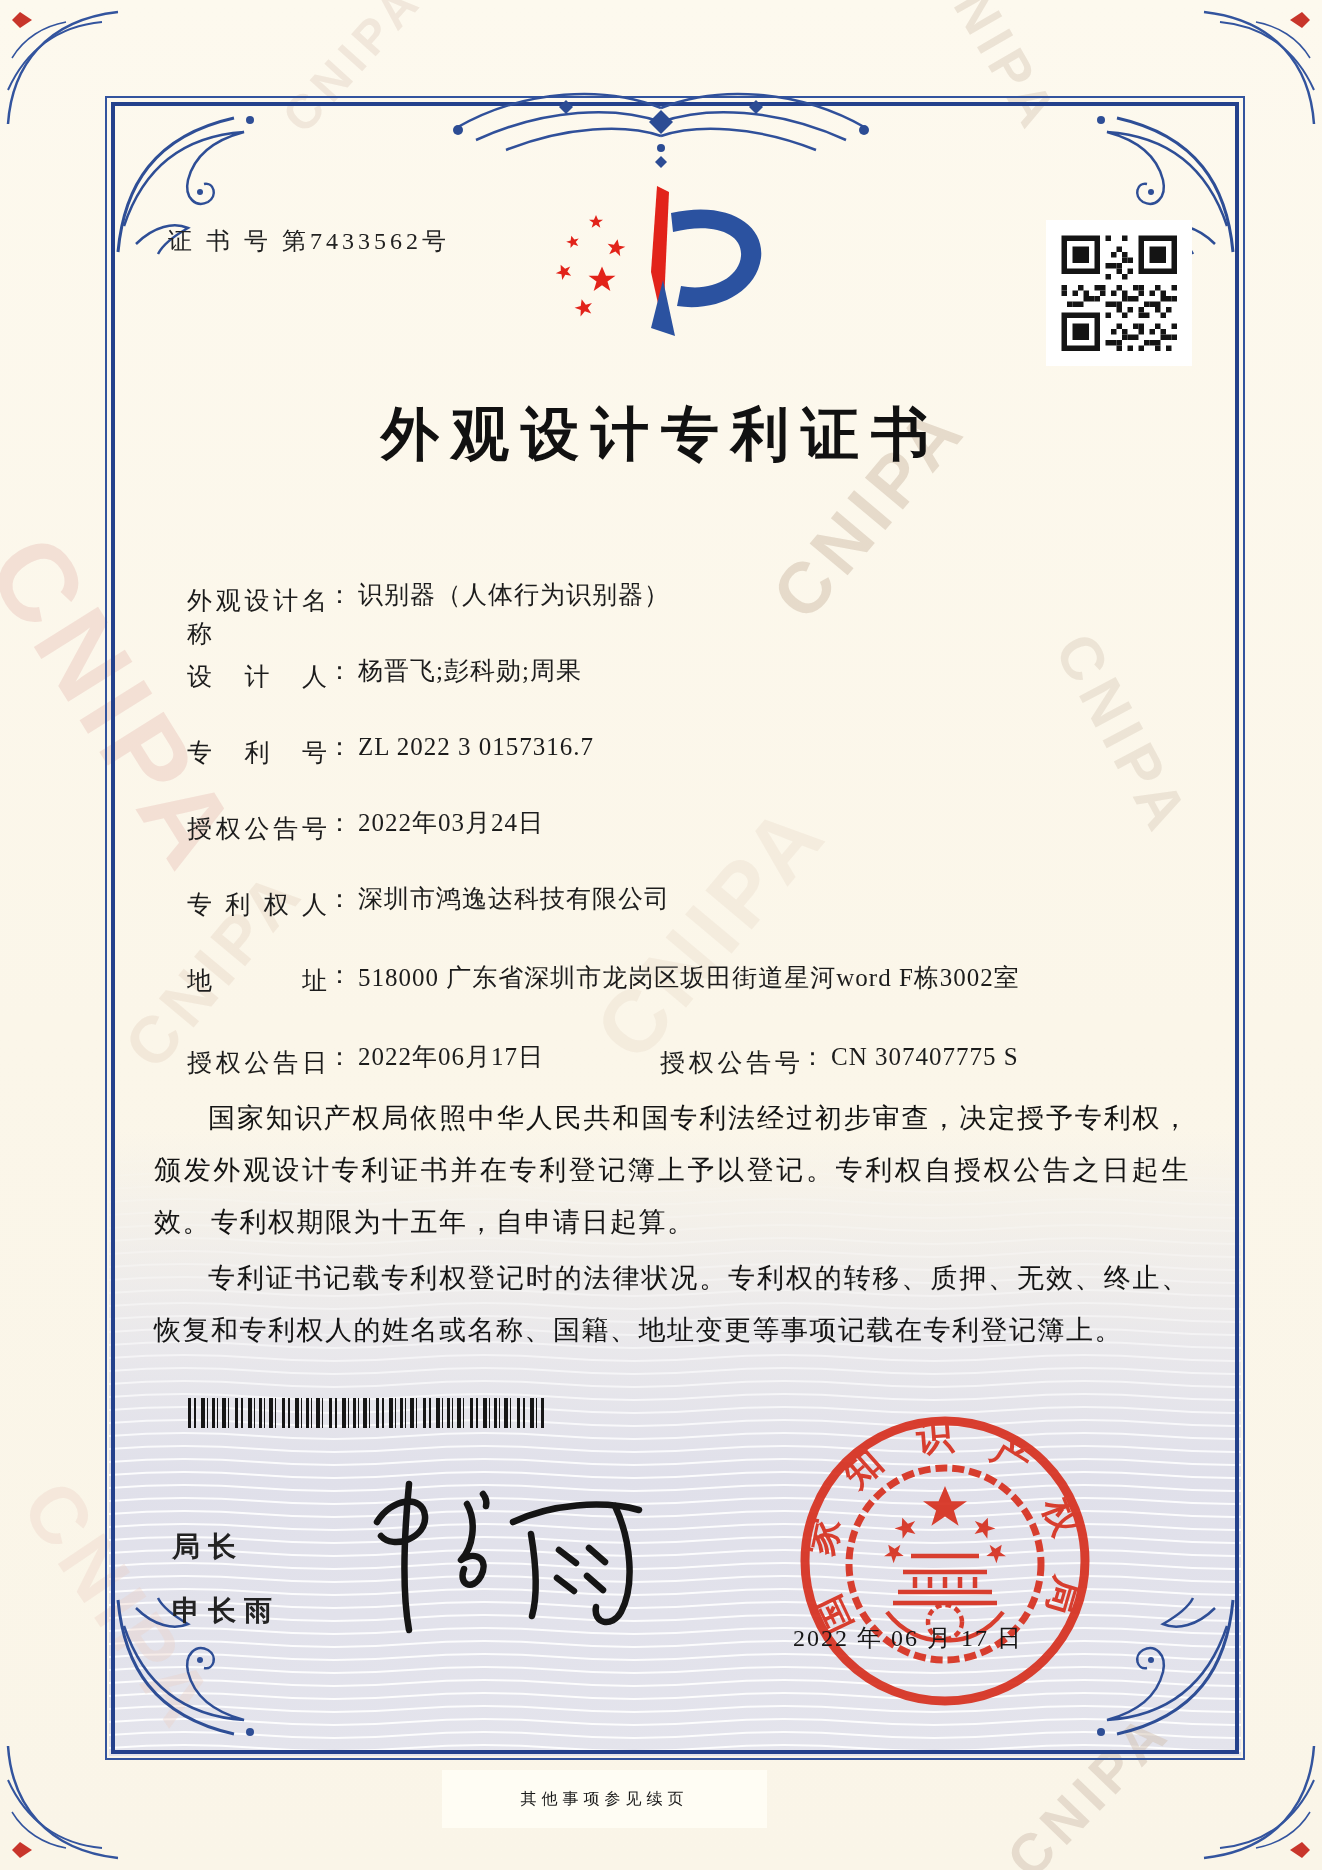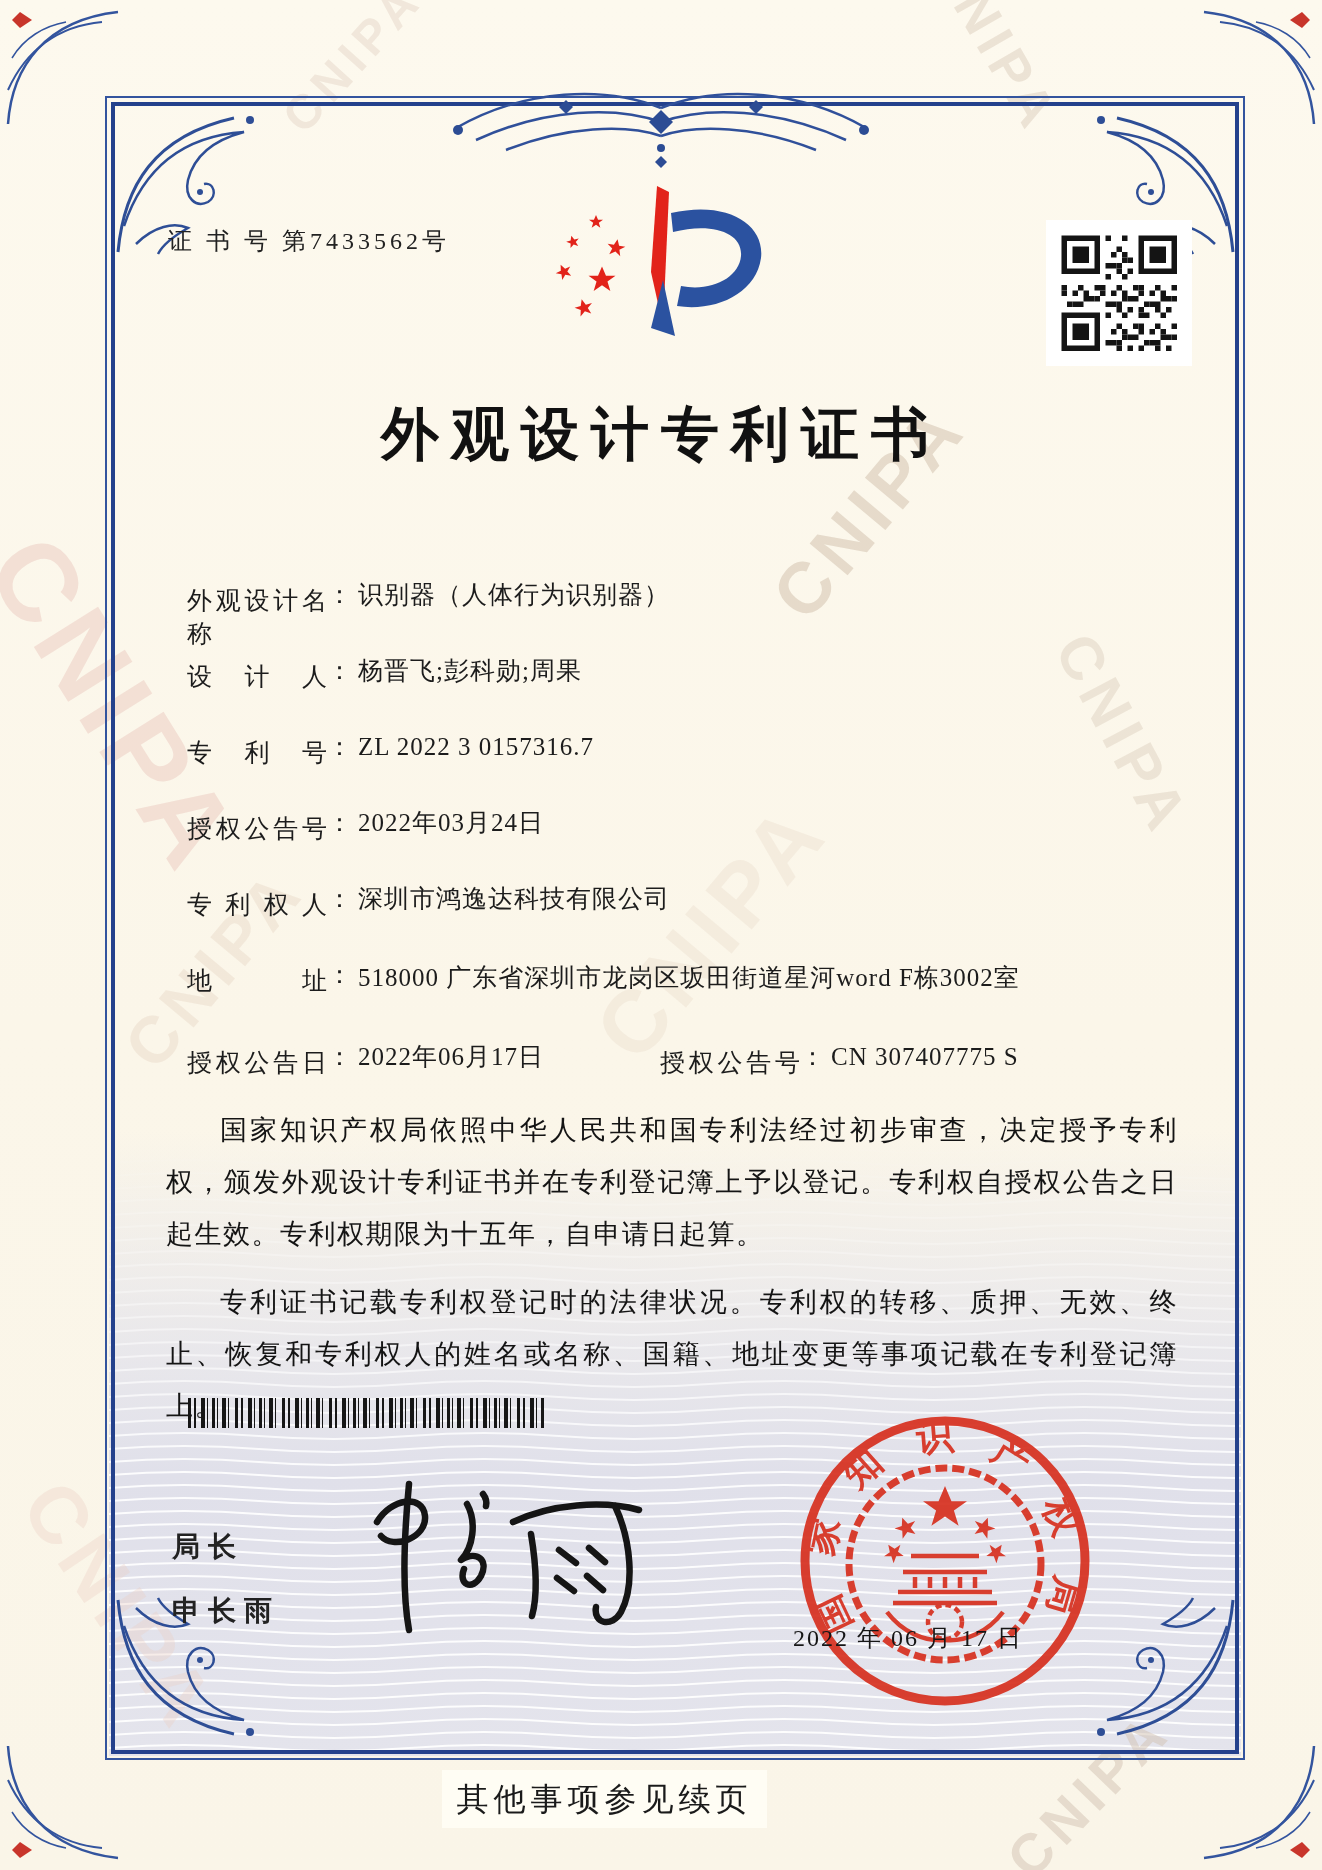--- a/index.html
+++ b/index.html
@@ -49,21 +49,21 @@
   .row .lbl{display:inline-block;width:140px;text-align:justify;text-align-last:justify;vertical-align:top;margin-top:6px;}
   .row .colon{margin-right:6px;}
   .row .val{letter-spacing:1px;}
   .r1{top:578px;} .r2{top:654px;} .r3{top:730px;} .r4{top:806px;}
   .r5{top:882px;} .r6{top:958px;} .r7{top:1040px;}
   .val-wrap{display:inline-block;width:700px;line-height:40px;vertical-align:top;}
   .pair2{position:absolute;left:473px;top:0;}
   
   .bodytext{position:absolute;left:150px;top:1088px;width:1044px;font-size:27px;
             line-height:52px;text-align:justify;letter-spacing:1.5px;color:#141414;}
-  .bodytext p{margin:16px;text-indent:2em;}
+  .bodytext p{margin:4px;text-indent:2em;}
   
   .barcode{position:absolute;left:188px;top:1398px;width:358px;height:30px;
     background:repeating-linear-gradient(90deg,
       #161616 0 3px,transparent 3px 6px,
       #161616 6px 8px,transparent 8px 13px,
       #161616 13px 17px,transparent 17px 19px,
       #161616 19px 20px,transparent 20px 24px,
       #161616 24px 27px,transparent 27px 29px,
       #161616 29px 30px,transparent 30px 34px,
       #161616 34px 38px,transparent 38px 40px,
@@ -71,21 +71,21 @@
   .sig-role{position:absolute;left:172px;top:1528px;font-family:"Liberation Sans","DejaVu Sans",sans-serif;
             font-size:28px;font-weight:600;letter-spacing:8px;color:#222;}
   .sig-name{position:absolute;left:172px;top:1592px;font-family:"Liberation Sans","DejaVu Sans",sans-serif;
             font-size:28px;font-weight:700;letter-spacing:8px;color:#222;}
   .signature{position:absolute;left:365px;top:1478px;width:290px;height:170px;}
   .seal{position:absolute;left:790px;top:1406px;width:310px;height:310px;opacity:.92;}
   .sealdate{position:absolute;left:793px;top:1622px;font-size:24px;letter-spacing:2px;color:#161616;z-index:5;}
   .pagenum{position:absolute;left:0;right:0;top:1706px;text-align:center;
            font-size:22px;letter-spacing:6px;color:#222;}
   .strip{position:absolute;left:442px;top:1770px;width:325px;height:58px;background:#fffdf4;
-         text-align:center;line-height:58px;font-size:32px;letter-spacing:5px;color:#1a1a1a;z-index:6;}
+         text-align:center;line-height:58px;font-size:16px;letter-spacing:5px;color:#1a1a1a;z-index:6;}
 </style>
 </head>
 <body>
 
 <div class="page">
 
   <svg class="waveband" viewBox="0 0 1132 626" preserveAspectRatio="none">
     <defs>
       <pattern id="wv" width="300" height="13" patternUnits="userSpaceOnUse">
         <path d="M0,7 Q75,1 150,7 T300,7" stroke="#ffffff" stroke-width="2" fill="none" opacity="0.9"></path>

